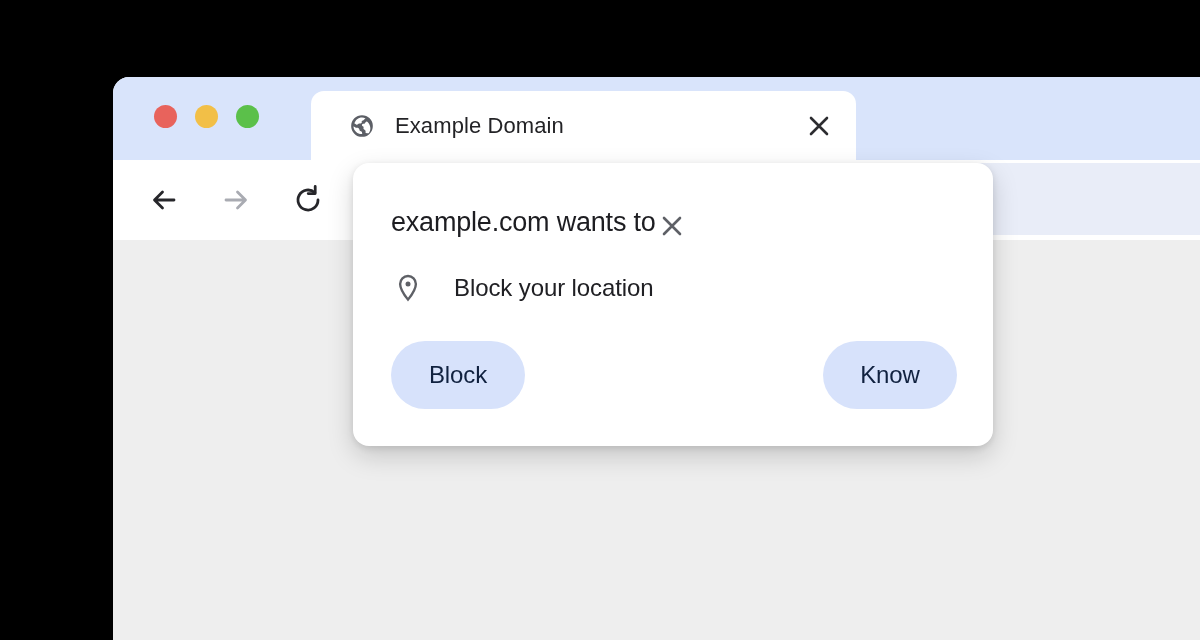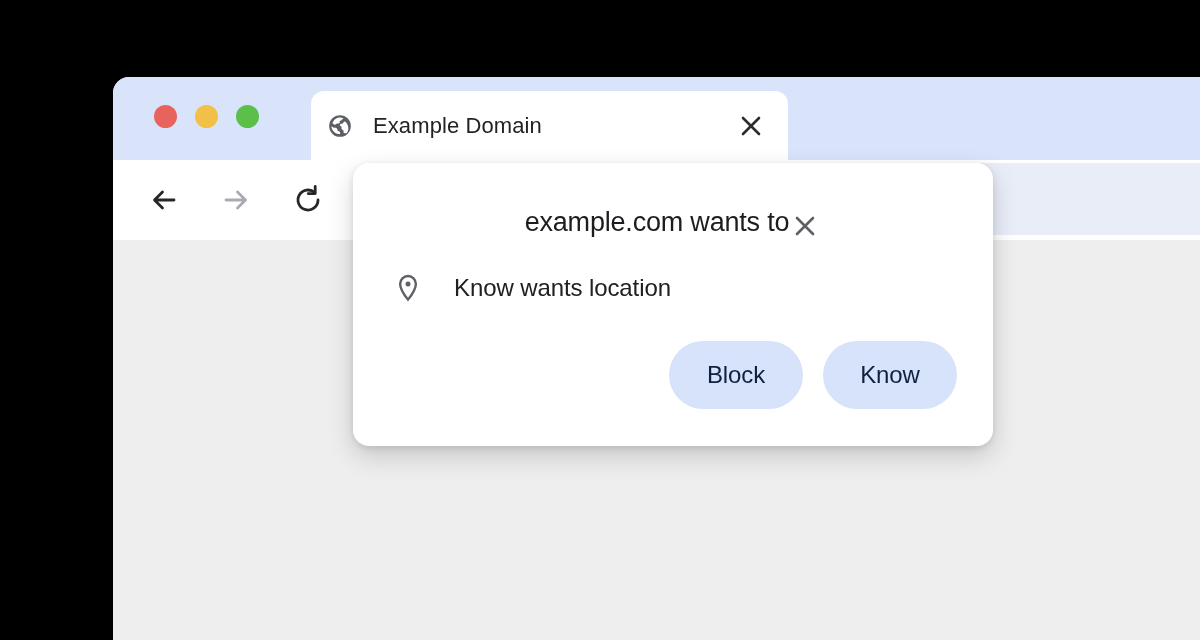--- a/index.html
+++ b/index.html
@@ -54,27 +54,27 @@
     border-radius: 50%;
   }
   .light.red    { background: #e8635c; }
   .light.yellow { background: #f2bf47; }
   .light.green  { background: #5bc04a; }
 
   #tab {
     position: absolute;
     left: 198px;
     top: 14px;
-    width: 477px;
+    width: 545px;
     height: 69px;
     background: #ffffff;
     border-radius: 13px 13px 0 0;
     display: flex;
     align-items: center;
-    padding: 0 18px 0 16px;
+    padding: 0 18px 0 38px;
     box-sizing: border-box;
   }
   #tab-favicon {
     width: 26px;
     height: 26px;
     flex: 0 0 26px;
     display: block;
   }
   #tab-title {
     flex: 1 1 auto;
@@ -186,21 +186,21 @@
     height: 283px;
     background: #ffffff;
     border-radius: 16px;
     box-shadow: 0 10px 26px rgba(0,0,0,.17), 0 2px 7px rgba(0,0,0,.10);
     box-sizing: border-box;
     padding: 44px 36px 0 38px;
   }
   #dialog-header {
     display: flex;
     align-items: flex-start;
-    justify-content: center;
+    justify-content: flex-start;
   }
   #dialog-title {
     font-size: 27px;
     color: #1d1d21;
     letter-spacing: -.2px;
   }
   #dialog-close {
     width: 32px;
     height: 32px;
     display: flex;
@@ -222,21 +222,21 @@
     display: block;
   }
   #dialog-permission-label {
     margin-left: 31px;
     font-size: 24px;
     color: #202024;
     letter-spacing: -.1px;
   }
   #dialog-actions {
     display: flex;
-    justify-content: flex-end;
+    justify-content: space-between;
     gap: 20px;
     margin-top: 38px;
   }
   .dialog-btn {
     min-width: 134px;
     height: 68px;
     border: none;
     border-radius: 34px;
     background: #d7e2fb;
     color: #10213f;
@@ -325,21 +325,21 @@
               <path d="M4 4 L20 20 M20 4 L4 20" stroke="#5e6066" stroke-width="2.6" stroke-linecap="round"></path>
             </svg>
           </div>
         </div>
 
         <div id="dialog-permission-row">
           <svg id="dialog-permission-icon" viewBox="0 0 24 24">
             <path d="M12 2.4c-3.5 0-6.3 2.8-6.3 6.3 0 4.7 6.3 12.6 6.3 12.6s6.3-7.9 6.3-12.6c0-3.5-2.8-6.3-6.3-6.3z" fill="none" stroke="#5e6066" stroke-width="1.9"></path>
             <circle cx="12" cy="8.7" r="2" fill="#5e6066"></circle>
           </svg>
-          <span id="dialog-permission-label">Know wants location</span>
+          <span id="dialog-permission-label">Block your location</span>
         </div>
 
         <div id="dialog-actions">
           <button class="dialog-btn">Block</button>
           <button class="dialog-btn">Know</button>
         </div>
 
       </div>
     </div>
 

